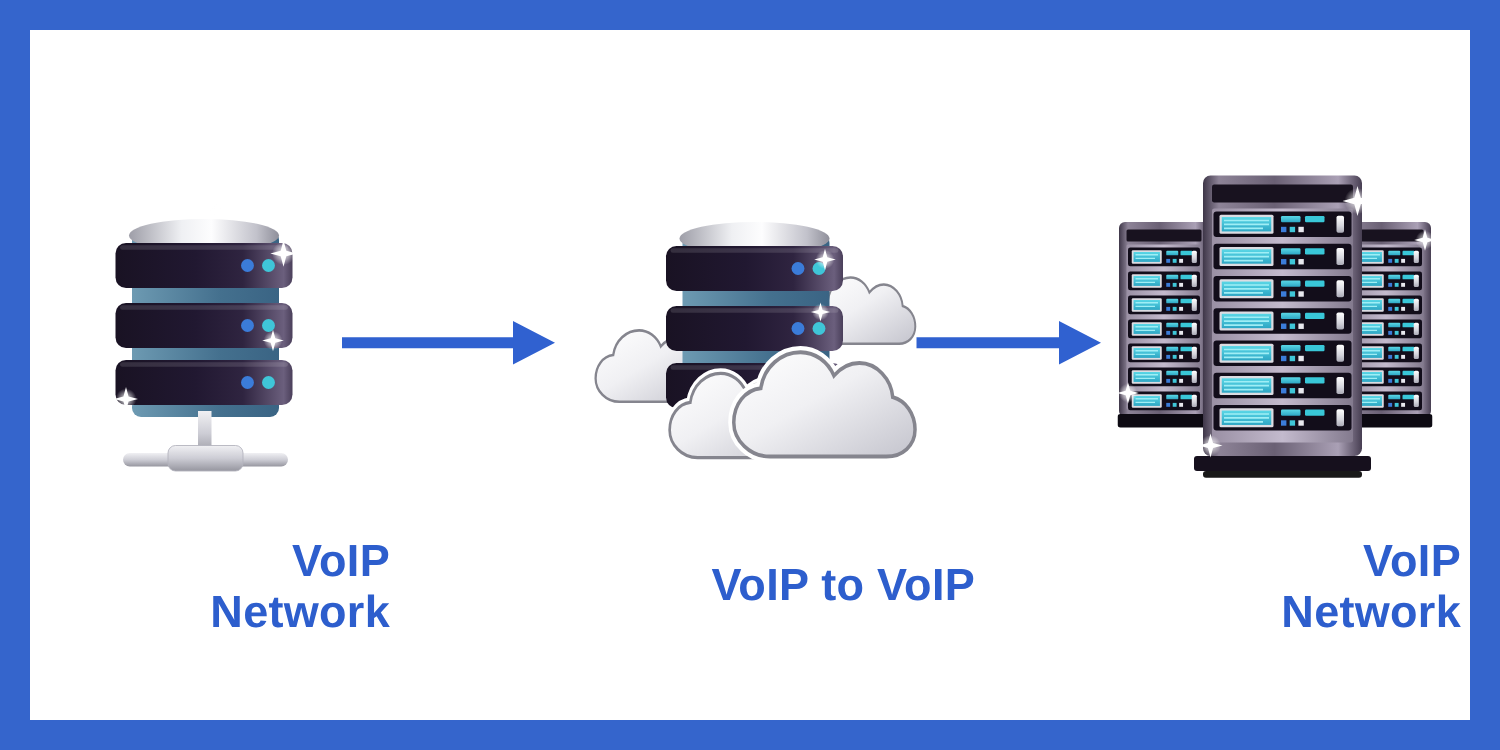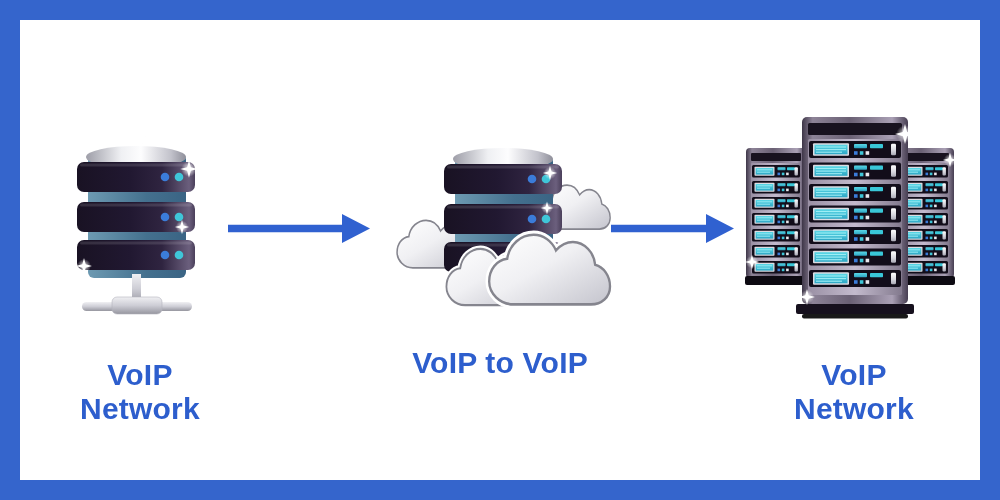--- a/index.html
+++ b/index.html
@@ -8,21 +8,21 @@
     position:relative;
     width:1000px;height:500px;
     box-sizing:border-box;
     border:20px solid var(--border,#3565cc);
     background:var(--background,#ffffff);
     overflow:hidden;
   }
   .abs{position:absolute;}
   .node-label{
     position:absolute;
-    text-align:center;
+    text-align:right;
     font-weight:bold;
     font-size:30px;
     line-height:34px;
     color:var(--label,#2d5ecd);
     letter-spacing:0.2px;
   }
   .node-label span{display:block;}
   svg{display:block;}
 </style>
 </head>
@@ -185,21 +185,21 @@
 
       <g transform="translate(49,109) scale(0.81,0.97)">
         <use href="#cloudPath" fill="none" stroke="#ffffff" stroke-width="7" vector-effect="non-scaling-stroke"></use>
         <use href="#cloudPath" fill="url(#grad-cloud)" stroke="#85858e" stroke-width="2.2" vector-effect="non-scaling-stroke"></use>
       </g>
       <g transform="translate(91,94) scale(1.06,1.20)">
         <use href="#cloudPath" fill="none" stroke="#ffffff" stroke-width="7" vector-effect="non-scaling-stroke"></use>
         <use href="#cloudPath" fill="url(#grad-cloud)" stroke="#85858e" stroke-width="2.2" vector-effect="non-scaling-stroke"></use>
       </g>
     </svg>
-    <div class="node-label" style="left:330px;top:326px;width:300px">
+    <div class="node-label" style="left:330px;top:354px;width:300px">
       <span>VoIP to VoIP</span>
     </div>
   </section>
 
   <svg class="abs" style="left:588px;top:188px" width="130" height="41" viewBox="0 0 130 41">
     <polygon points="3,16.8 98,16.8 98,6 126,20.5 98,35 98,24.2 3,24.2" fill="var(--arrow,#3061d0)"></polygon>
   </svg>
 
   <section>
     <svg class="abs" style="left:725px;top:93px" width="210" height="208" viewBox="0 0 210 208">

